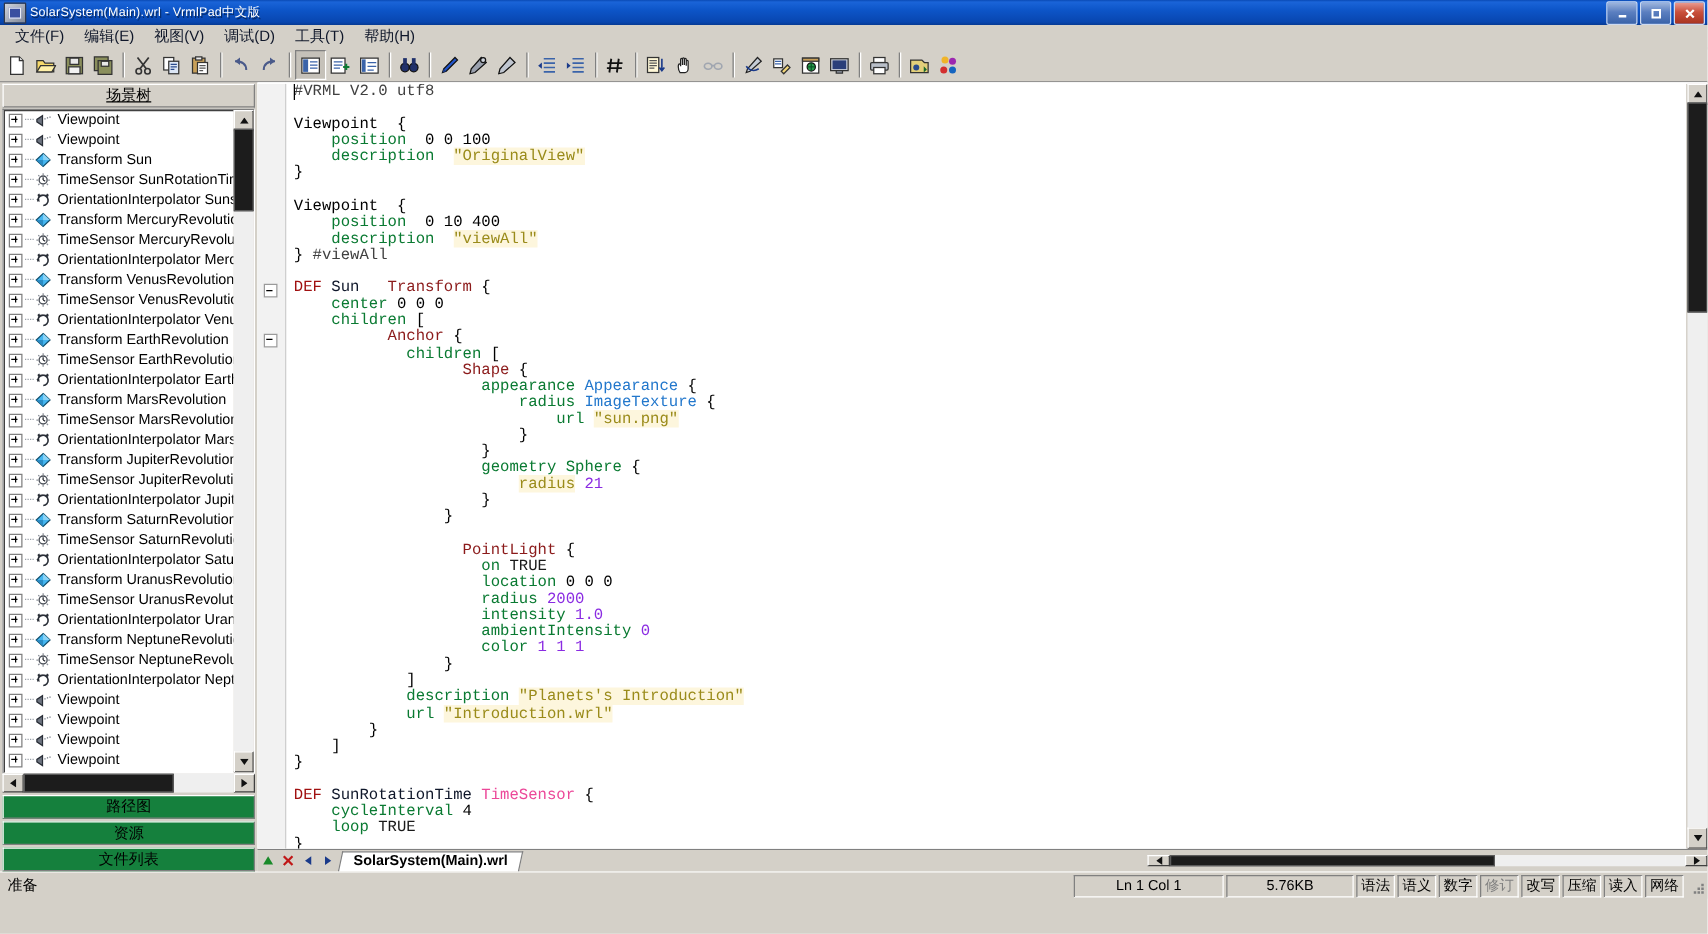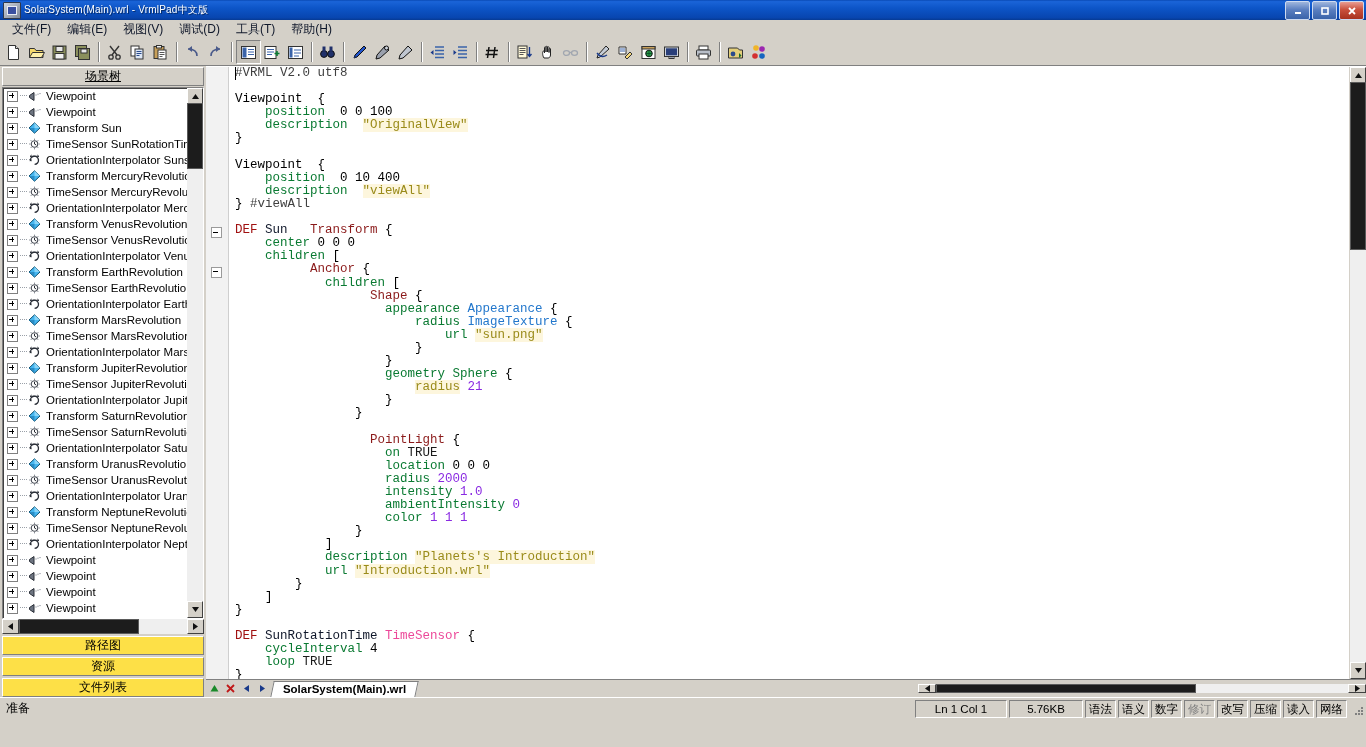--- a/index.html
+++ b/index.html
@@ -101,21 +101,21 @@
   }
   #tree-hscroll .harrow{
     width:15px;background:#d4d0c8;border:1px solid #fff;
     border-right-color:#404040;border-bottom-color:#404040;
     display:flex;align-items:center;justify-content:center;flex:none;
   }
   #tree-hscroll .htrack{flex:1;background:#efefef;position:relative;}
   #tree-hscroll .hthumb{position:absolute;top:0;bottom:0;background:#1c1c1c;border:1px solid #5a5a5a;}
   .panel-tab{
     height:17px;line-height:17px;text-align:center;font-size:12px;margin:2px 2px 0 2px;
-    background:#fde047;border:1px solid #fff;border-right-color:#808080;border-bottom-color:#808080;
+    background:#15803d;border:1px solid #fff;border-right-color:#808080;border-bottom-color:#808080;
   }
   
   #editorpanel{flex:1;display:flex;flex-direction:column;min-width:0;background:#fff;}
   #editor-area{flex:1;display:flex;position:relative;overflow:hidden;background:#fff;border-top:1px solid #fff;}
   #gutter{width:22px;background:#f2f2f2;border-right:1px solid #cfcfcf;position:relative;flex:none;}
   .fold{
     position:absolute;left:5px;width:9px;height:9px;border:1px solid #9a9a9a;background:#fff;
   }
   .fold:before{content:"";position:absolute;left:1px;top:3.5px;width:5px;height:1px;background:#000;}
   #codearea{flex:1;position:relative;overflow:hidden;}
@@ -155,21 +155,21 @@
     border-bottom-color:#404040;display:flex;align-items:center;justify-content:center;flex:none;}
   .htrack2{flex:1;background:#efefef;position:relative;}
   .hthumb2{position:absolute;top:0;bottom:0;background:#1c1c1c;border:1px solid #5a5a5a;}
   
   #statusbar{
     height:21px;background:#d4d0c8;display:flex;align-items:center;
     border-top:1px solid #fff;padding:0 2px;
   }
   #status-msg{flex:1;font-size:12px;padding-left:4px;font-family:Liberation Serif, serif;}
   .sb-cell{
-    height:16px;line-height:16px;margin-left:2px;padding:0 6px;font-size:11.5px;
+    height:16px;line-height:16px;margin-left:2px;padding:0 20px;font-size:11.5px;
     border:1px solid #808080;border-right-color:#fff;border-bottom-color:#fff;
     background:#d4d0c8;text-align:center;white-space:nowrap;
   }
   .sb-cell.ind{padding:0 3px;min-width:22px;}
   .sb-cell.dim{color:#808080;}
   #resizer{width:14px;height:14px;margin-left:3px;position:relative;}
   #resizer i{position:absolute;background:#808080;width:2px;height:2px;}
 </style>
 </head>
 <body>

